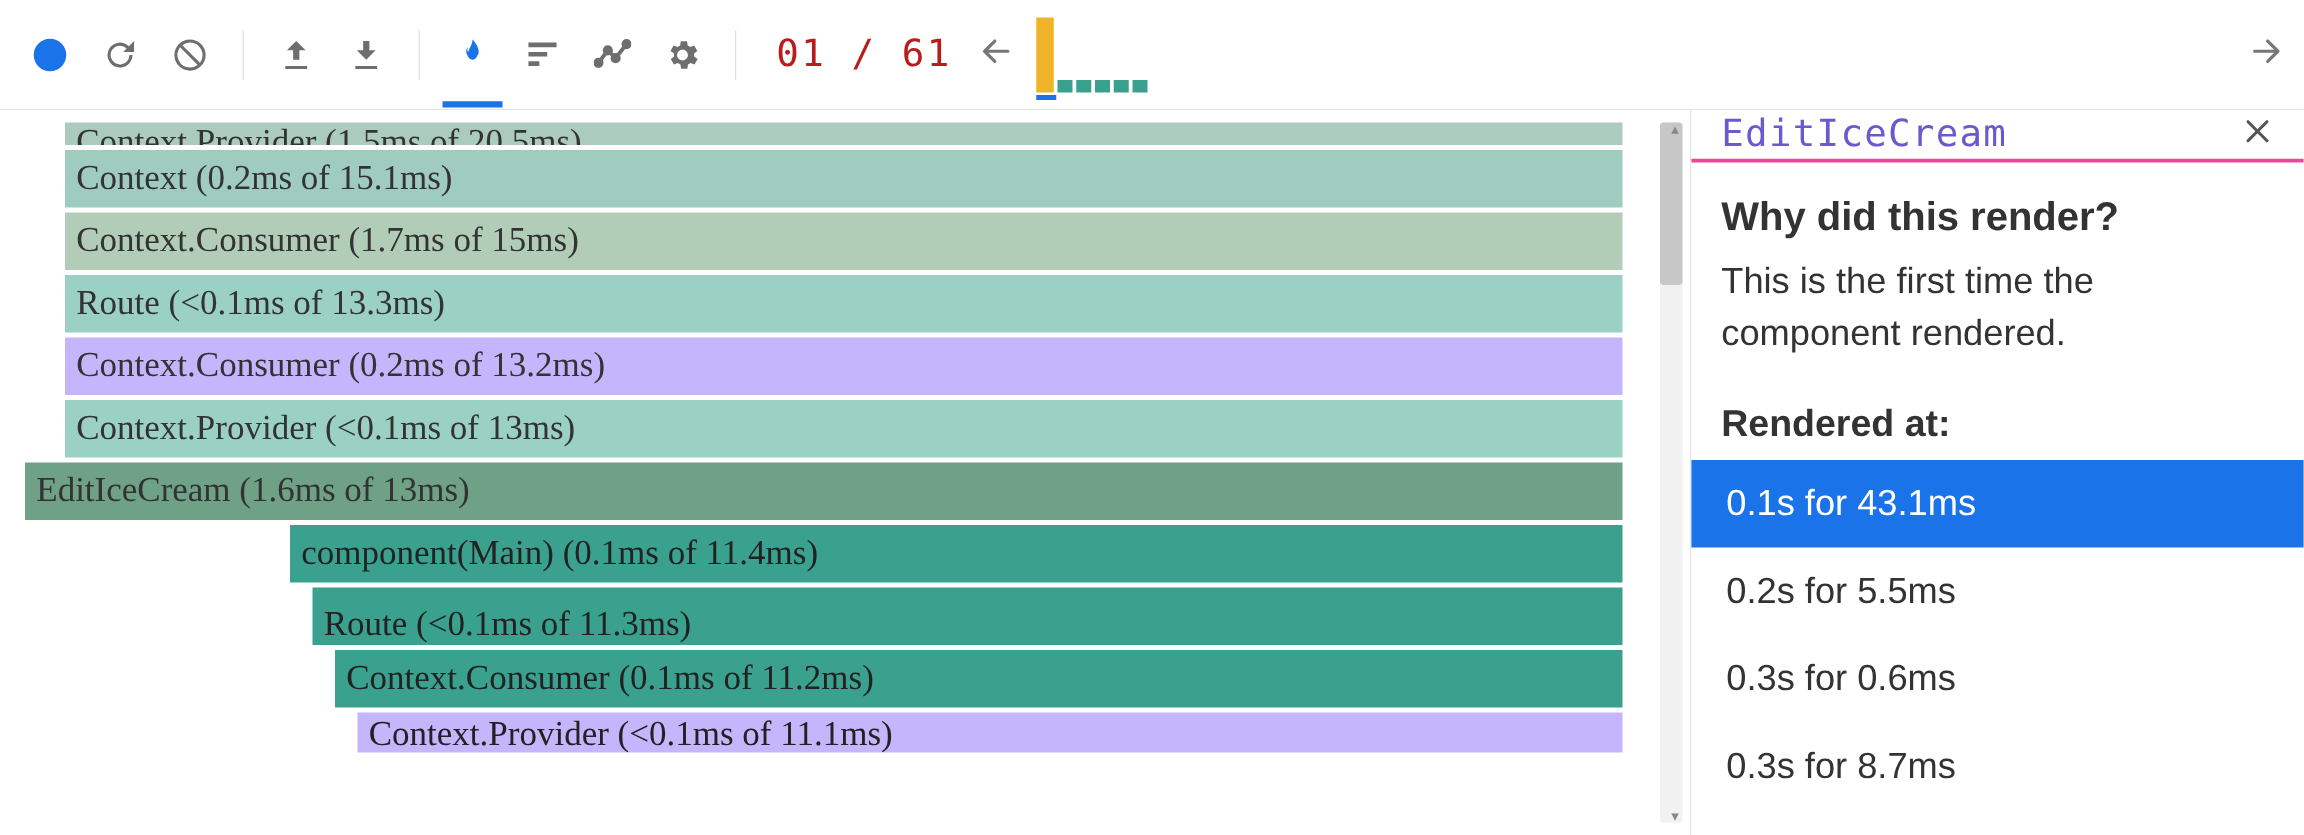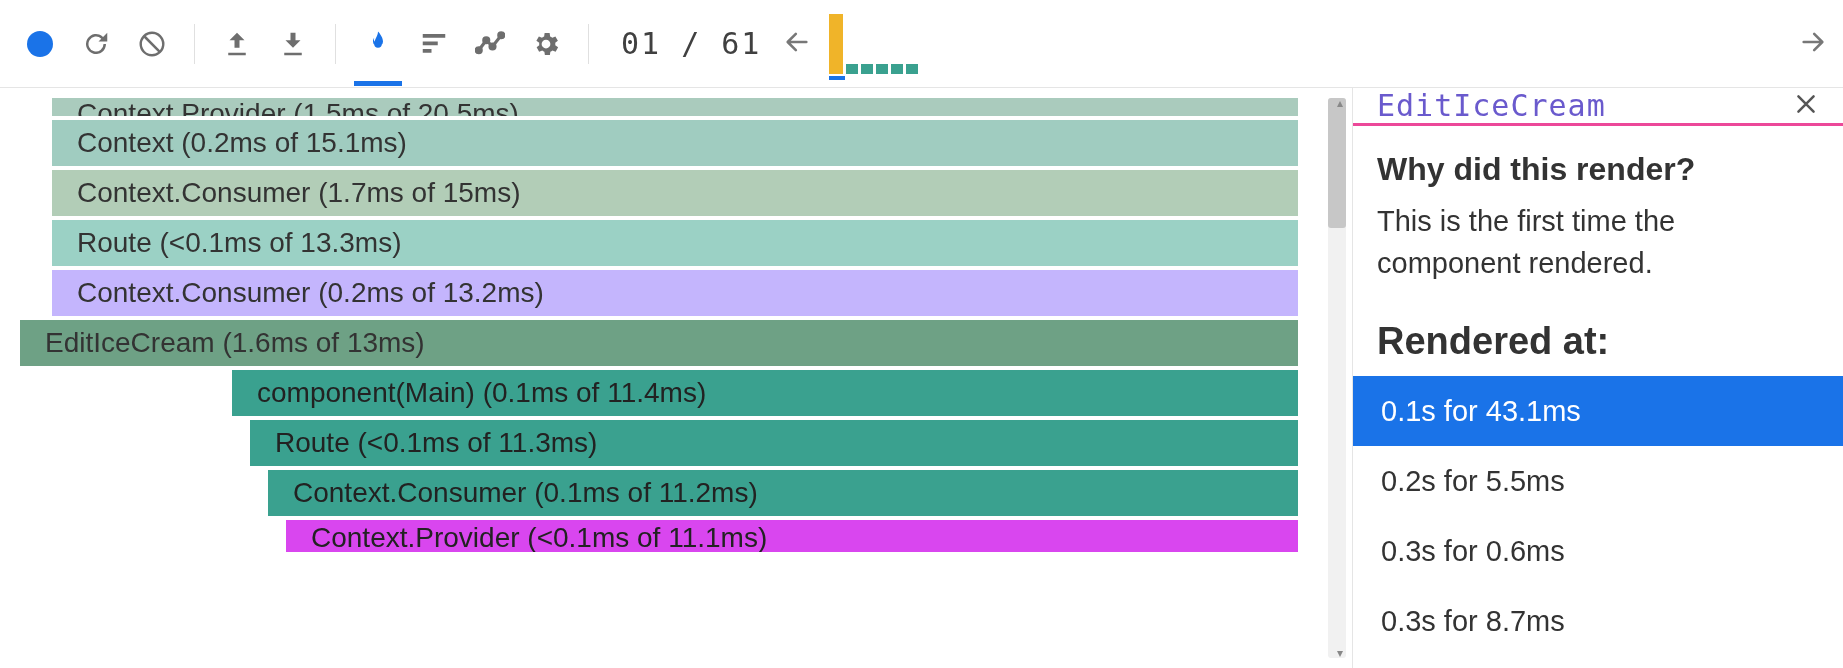--- a/index.html
+++ b/index.html
@@ -30,21 +30,21 @@
   }
   .record-dot { width: 26px; height: 26px; border-radius: 50%; background: #1a73e8; }
   .flame-wrap { position: relative; }
   .flame-wrap .underline {
     position: absolute; left: 0; right: 0; bottom: -18px;
     height: 5px; background: #1a73e8;
   }
   .commit-counter {
     font-family: "Consolas","Menlo",monospace;
     font-size: 30px;
-    color: #404040;
+    color: #b91c1c;
     padding: 0 14px;
     letter-spacing: 2px;
   }
   .commit-nav { flex: 1; display: flex; align-items: center; gap: 18px; }
   .commit-nav .arrow { color: #777; cursor: pointer; }
   .commit-nav .arrow svg { width: 28px; height: 28px; stroke: currentColor; fill: none; stroke-width: 2.2; }
   .commit-chart {
     flex: 1;
     height: 72px;
     display:flex;
@@ -75,24 +75,25 @@
   .flame-scroll .arr.up { top:-2px; }
   .flame-scroll .arr.down { bottom:-2px; }
 
   .flame-rows { margin-right: 34px; }
   .flame-row {
     height: 46px;
     margin-bottom: 4px;
     display:flex; align-items:center;
     font-size: 28px;
     color:#333;
-    padding-left: 25px;
+    padding-left: 9px;
     white-space: nowrap;
     overflow: hidden;
     cursor:pointer;
+    font-family:Liberation Serif, serif;
   }
   .flame-row.cut-top {
     height:18px;
     font-size:28px;
     align-items:flex-end;
     padding-bottom:0;
     overflow:hidden;
   }
   .flame-row.cut-top span { transform: translateY(14px); }
 
@@ -112,21 +113,21 @@
     font-family: "Consolas","Menlo",monospace;
     font-size: 30px;
     color: #6a5acd;
     letter-spacing: 1px;
   }
   .side-head .close { cursor:pointer; color:#555; }
   .side-head .close svg { width:26px; height:26px; stroke:currentColor; stroke-width:2.3; }
   .side-body { padding: 20px 24px; font-size: 29px; line-height:1.45; }
   .side-body h2 { font-size: 32px; font-weight:700; margin-bottom: 8px; }
   .side-body p { margin-bottom: 30px; }
-  .side-body h3 { font-size: 38px; font-weight:700; margin-bottom: 6px; }
+  .side-body h3 { font-size: 30px; font-weight:700; margin-bottom: 6px; }
   .render-list { margin: 0 -24px; }
   .render-item {
     padding: 14px 28px;
     font-size: 29px;
     cursor:pointer;
   }
   .render-item.selected {
     background:#1a73e8; color:#fff;
   }
 </style>
@@ -225,33 +226,36 @@
         </div>
         <div class="flame-row" style="background: rgb(178, 205, 183); margin-left: 32px;">
           <span>Context.Consumer (1.7ms of 15ms)</span>
         </div>
         <div class="flame-row" style="background: rgb(155, 209, 197); margin-left: 32px;">
           <span>Route (&lt;0.1ms of 13.3ms)</span>
         </div>
         <div class="flame-row" style="background: #c4b5fd; margin-left: 32px;">
           <span>Context.Consumer (0.2ms of 13.2ms)</span>
         </div>
+        <div class="flame-row" style="background: rgb(155, 209, 197); margin-left: 32px;">
+          <span>Context.Provider (&lt;0.1ms of 13ms)</span>
+        </div>
         <div class="flame-row" style="background: rgb(110, 161, 133); margin-left: 0px;">
           <span>EditIceCream (1.6ms of 13ms)</span>
         </div>
         <div class="flame-row" style="background: rgb(58, 161, 143); margin-left: 212px; color: rgb(34, 34, 34);">
           <span>component(Main) (0.1ms of 11.4ms)</span>
         </div>
-        <div class="flame-row" style="background: rgb(58, 161, 143); margin-left: 230px; color: rgb(34, 34, 34);">
+        <div class="flame-row" style="background: rgb(58, 161, 143); margin-left: 230px; color: rgb(34, 34, 34); align-items: flex-end;">
           <span>Route (&lt;0.1ms of 11.3ms)</span>
         </div>
         <div class="flame-row" style="background: rgb(58, 161, 143); margin-left: 248px; color: rgb(34, 34, 34);">
           <span>Context.Consumer (0.1ms of 11.2ms)</span>
         </div>
-        <div class="flame-row" style="background: #d946ef; margin-left: 266px; color: rgb(34, 34, 34); height: 32px; overflow: hidden; align-items: flex-start; padding-top: 2px;">
+        <div class="flame-row" style="background: #c4b5fd; margin-left: 266px; color: rgb(34, 34, 34); height: 32px; overflow: hidden; align-items: flex-start; padding-top: 2px;">
           <span>Context.Provider (&lt;0.1ms of 11.1ms)</span>
         </div>
       </div>
     <div class="flame-scroll">
       <div class="track"></div>
       <div class="thumb"></div>
       <div class="arr up">▴</div>
       <div class="arr down">▾</div>
     </div>
   </div>

